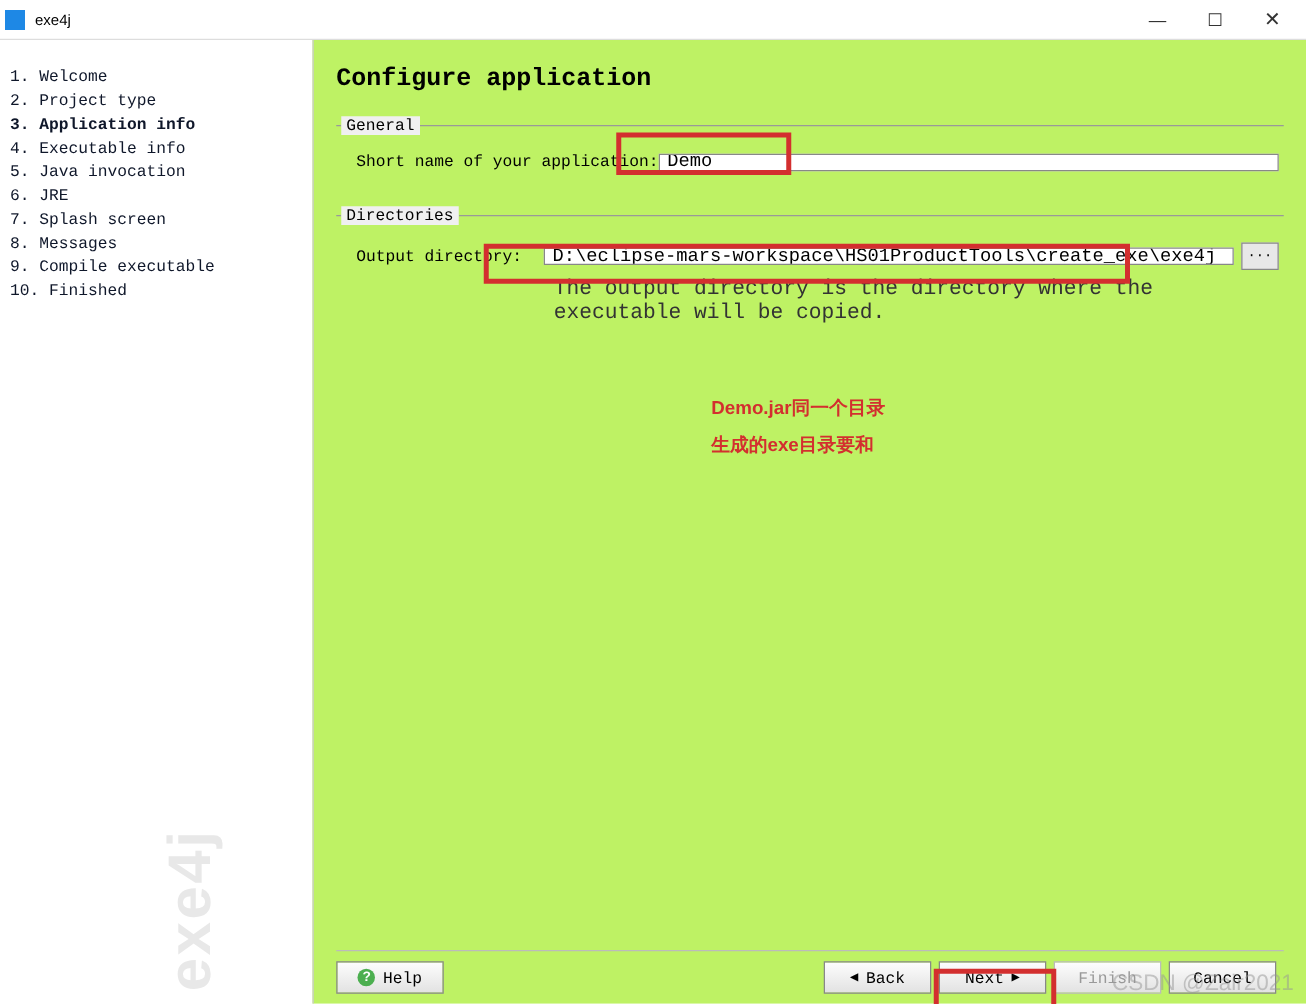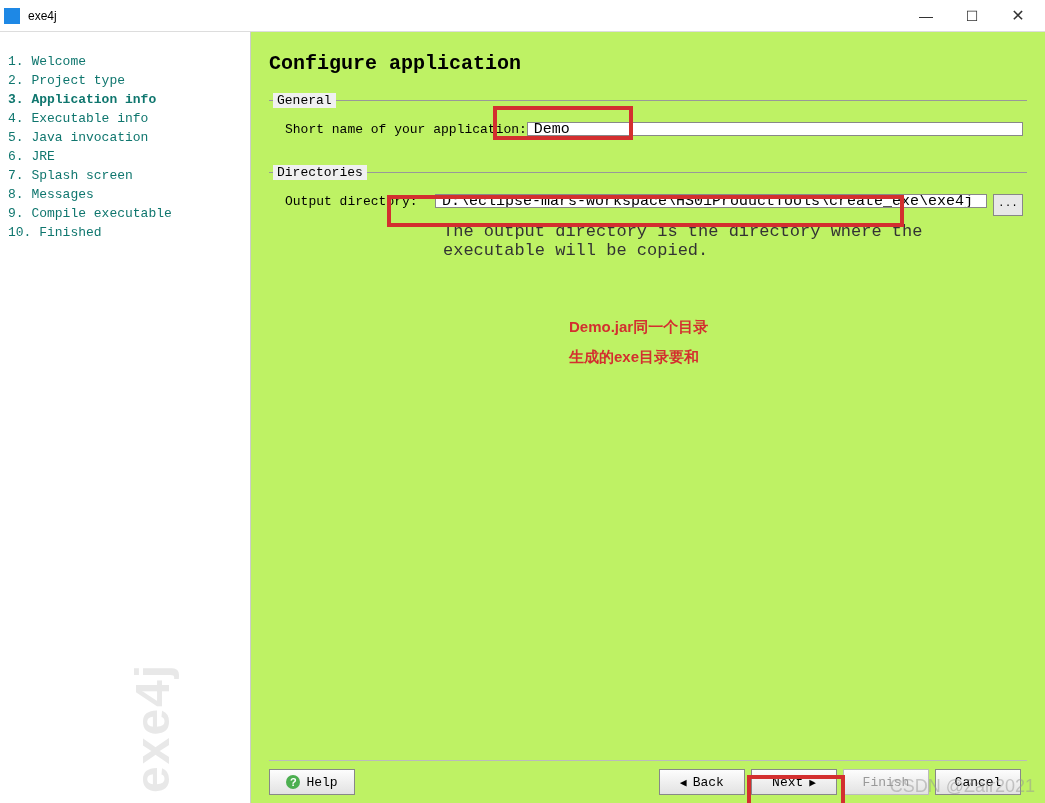--- a/index.html
+++ b/index.html
@@ -41,21 +41,21 @@
     .sidebar {
       width: 250px;
       background: #fff;
       padding: 20px 8px 8px 8px;
       position: relative;
     }
     .step-list { list-style: none; }
     .step-list li {
       padding: 2px 0;
       font-size: 13px;
-      color: #0f766e;
+      color: #0f172a;
     }
     .step-list li.active { font-weight: bold; }
     .watermark {
       position: absolute;
       bottom: 10px;
       left: 180px;
       transform: rotate(-90deg);
       transform-origin: left bottom;
       font-size: 48px;
       font-weight: bold;
@@ -86,21 +86,21 @@
       padding: 14px 4px 4px 4px;
       position: relative;
     }
     legend {
       padding: 0 4px;
       background: #f0f0f0;
       font-size: 13px;
     }
     .form-row {
       display: flex;
-      align-items: flex-start;
+      align-items: center;
       margin-bottom: 6px;
       padding-left: 12px;
     }
     .form-label {
       display: inline-block;
       min-width: 150px;
     }
     .text-input {
       flex: 1;
       height: 14px;

